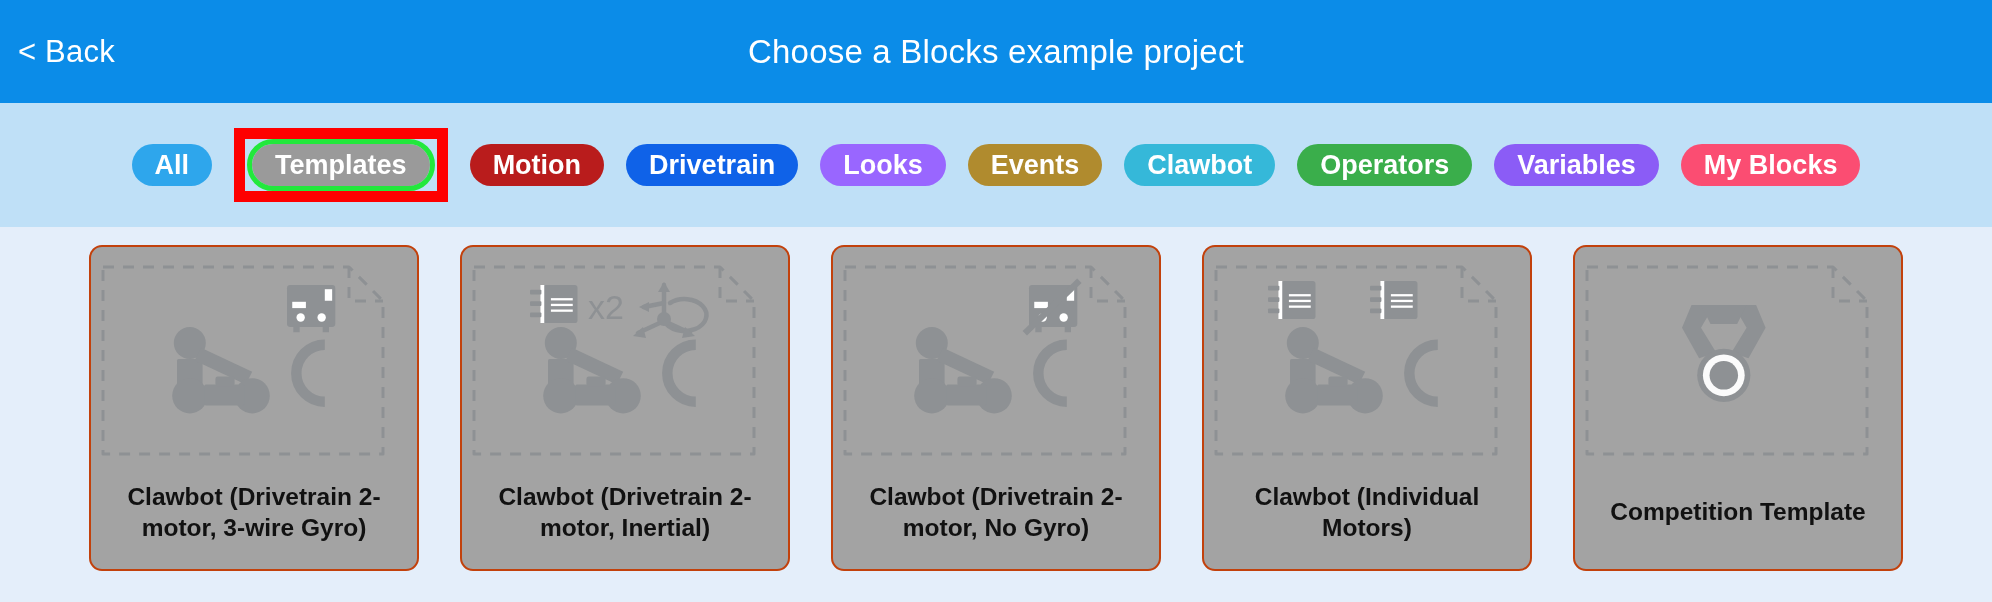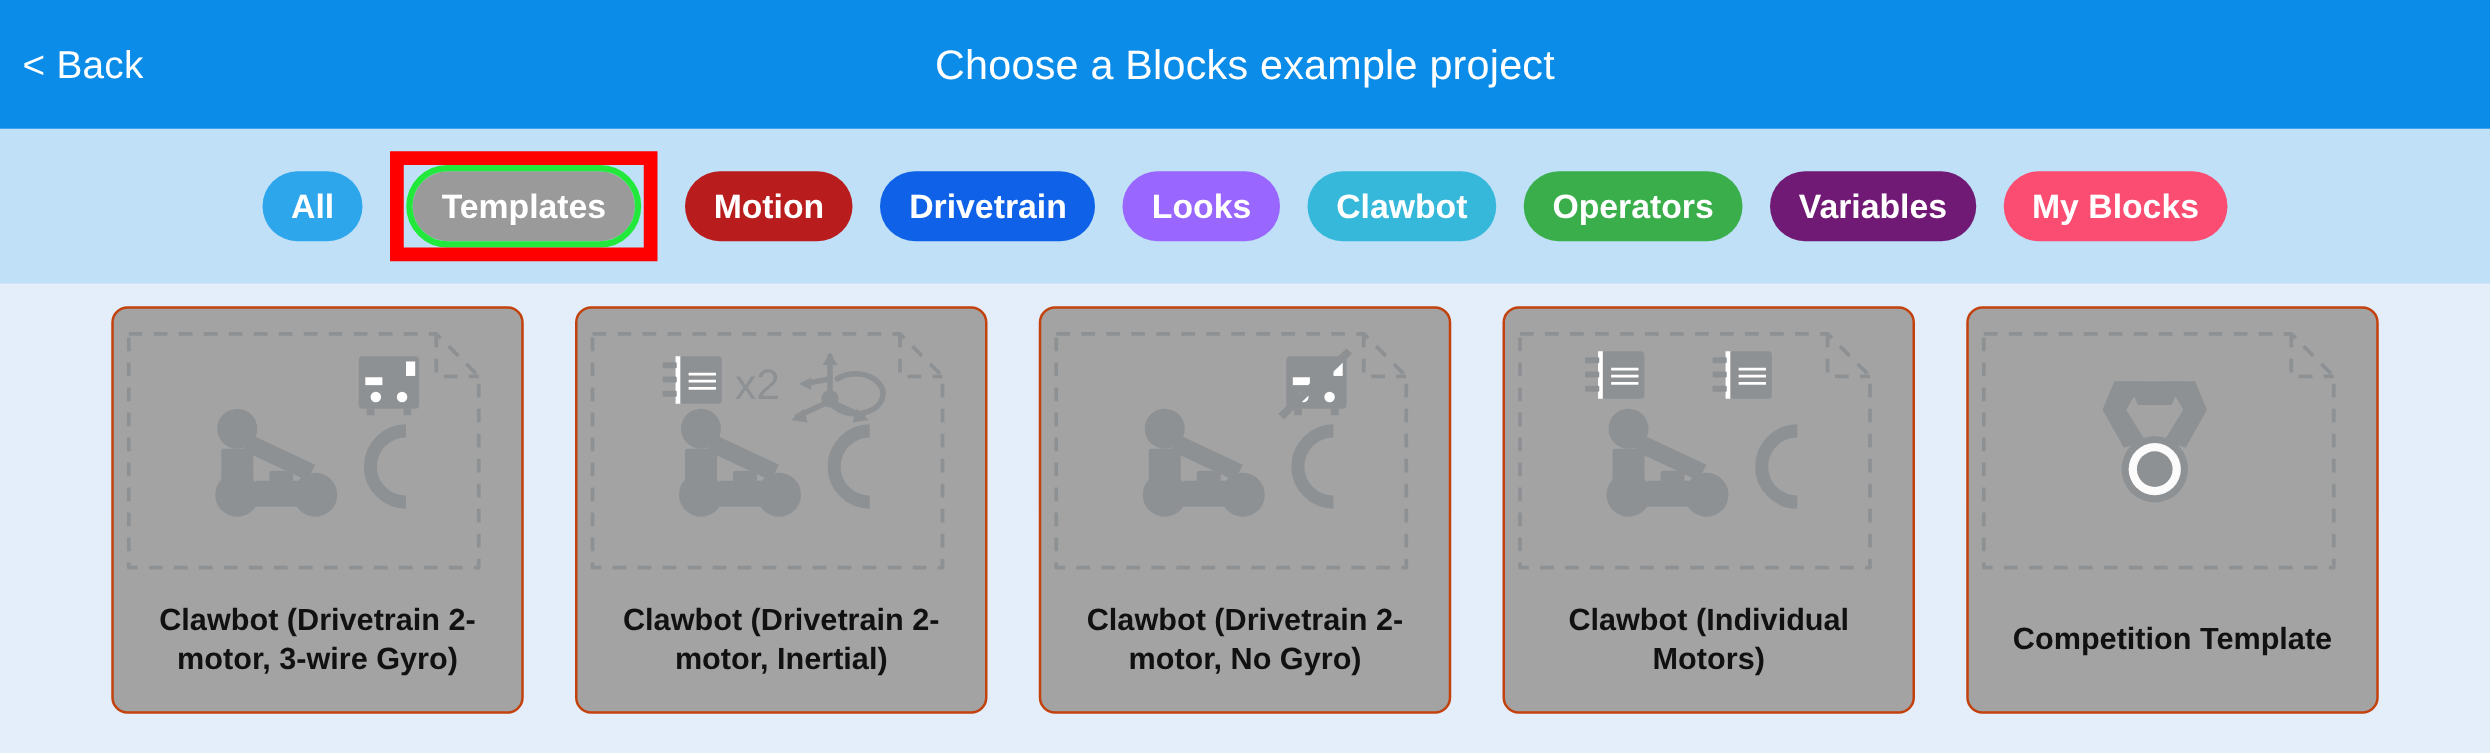--- a/index.html
+++ b/index.html
@@ -29,21 +29,21 @@
   }
 
   
   .catbar {
     height: 124px; flex: 0 0 124px;
     background: #bfe0f7;
     display: flex; align-items: center; justify-content: center;
     gap: 22px; padding: 0 30px;
   }
   .chip {
-    height: 56px; border-radius: 29px;
+    height: 42px; border-radius: 29px;
     display: inline-flex; align-items: center; justify-content: center;
     padding: 0 23px;
     color: #ffffff; font-size: 27px; font-weight: 700;
     white-space: nowrap; cursor: pointer; border: none;
     font-family: "Liberation Sans", sans-serif;
     line-height: 1;
   }
   
   .chip-wrap { position: relative; display: inline-flex; }
   .chip-wrap.selected { padding: 16px 18px; justify-content: center; }
@@ -107,27 +107,30 @@
       <div class="chip-wrap">
         <button class="chip" style="background: #b91c1c;">Motion</button>
       </div>
       <div class="chip-wrap">
         <button class="chip" style="background: rgb(15, 98, 232);">Drivetrain</button>
       </div>
       <div class="chip-wrap">
         <button class="chip" style="background: rgb(153, 102, 255);">Looks</button>
       </div>
       <div class="chip-wrap">
+        <button class="chip" style="background: rgb(176, 139, 46);">Events</button>
+      </div>
+      <div class="chip-wrap">
         <button class="chip" style="background: rgb(53, 184, 217);">Clawbot</button>
       </div>
       <div class="chip-wrap">
         <button class="chip" style="background: rgb(58, 174, 75);">Operators</button>
       </div>
       <div class="chip-wrap">
-        <button class="chip" style="background: #701a75;">Variables</button>
+        <button class="chip" style="background: #8b5cf6;">Variables</button>
       </div>
       <div class="chip-wrap">
         <button class="chip" style="background: rgb(251, 77, 114); text-align: right;">My Blocks</button>
       </div>
     </div>
 
   <div class="cards" id="cardgrid">
       <div class="card">
         <div class="thumb">
           <svg viewBox="0 0 302 207" xmlns="http://www.w3.org/2000/svg">

